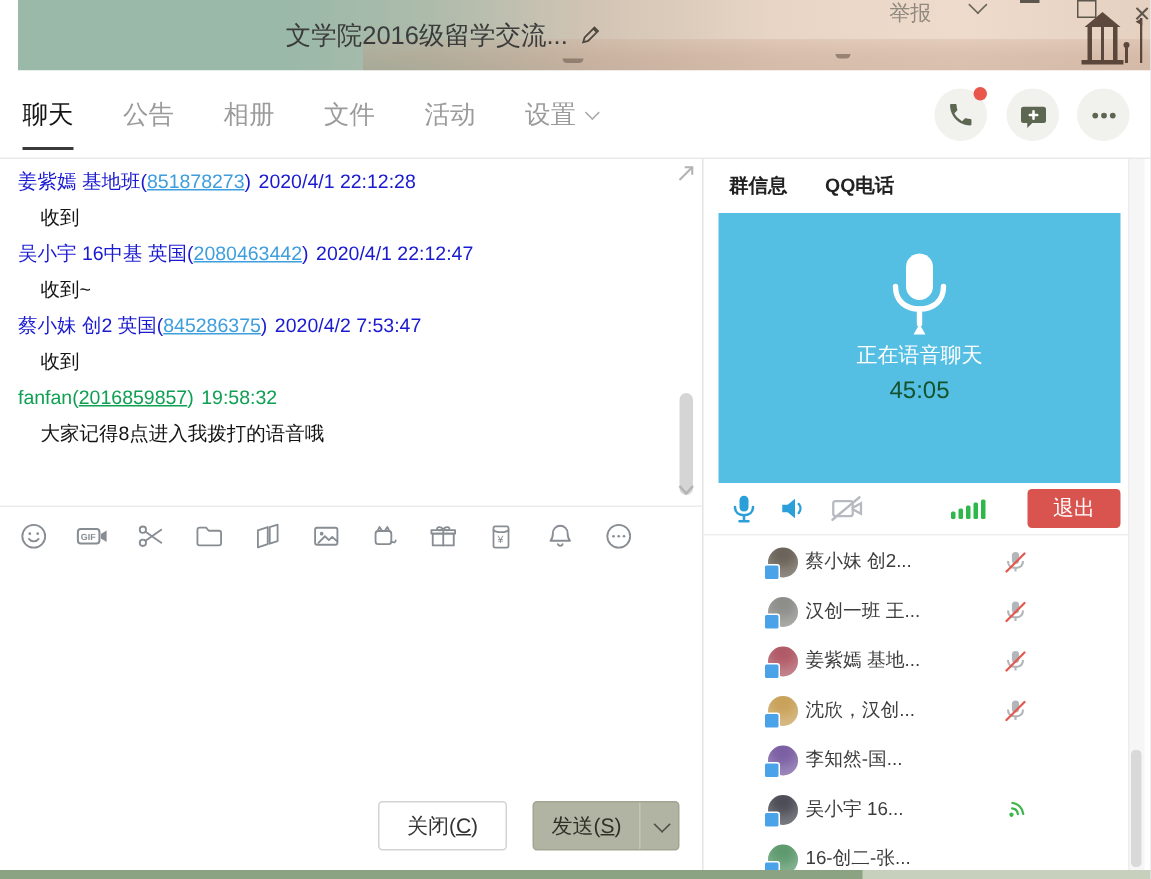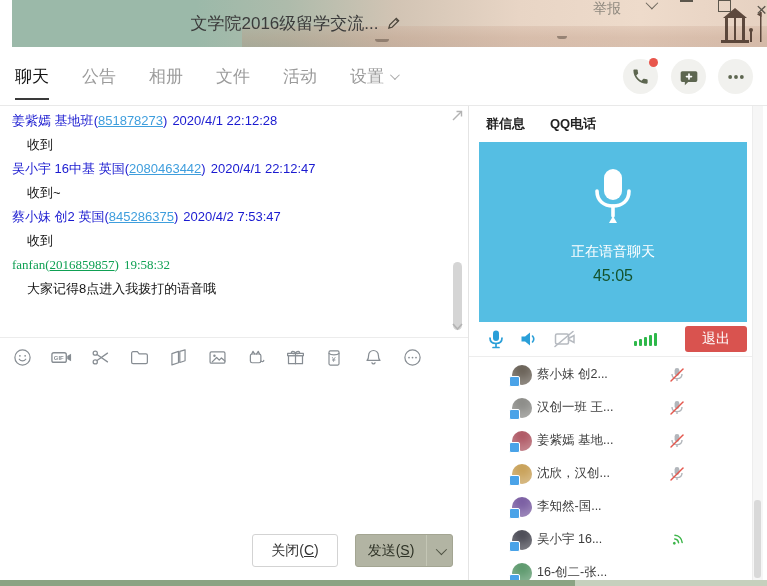--- a/index.html
+++ b/index.html
@@ -32,21 +32,21 @@
   .circle-btn{position:absolute;top:12px;width:35px;height:35px;border-radius:50%;background:#f1f1ee;display:flex;align-items:center;justify-content:center;cursor:default;}
   .badge-dot{position:absolute;right:0;top:-1px;width:9px;height:9px;border-radius:50%;background:#e8564c;}
 
   
   .messages{position:absolute;left:0;top:106px;width:468px;height:231px;overflow:hidden;}
   .msg-head{margin:7px 0 0 12px;font-size:13px;color:#1a1ad0;line-height:17px;white-space:nowrap;}
   .msg:first-child .msg-head{margin-top:6px;}
   .m-qq{color:#3f9edd;text-decoration:underline;cursor:pointer;}
   .m-time{margin-left:5px;}
   .msg-text{margin:7px 0 0 27px;font-size:13px;color:#141414;line-height:17px;}
-  .msg.self .msg-head{color:#0fa053;font-family:Liberation Serif, serif;}
+  .msg.self .msg-head{color:#0fa053;}
   .msg.self .m-qq{color:#0fa053;}
   .pop-icon{position:absolute;left:450px;top:108px;}
   .chat-thumb{position:absolute;left:453px;top:262px;width:9px;height:68px;border-radius:5px;background:#d5d5d5;}
   .chat-chevron{position:absolute;left:451px;top:322px;}
 
   
   .toolbar{position:absolute;left:0;top:337px;width:468px;height:40px;border-top:1px solid #ececec;box-sizing:border-box;
            display:flex;align-items:center;gap:15px;padding-left:10px;}
   .ticon{width:24px;height:24px;display:flex;align-items:center;justify-content:center;cursor:default;}
   .ticon svg{stroke:#878d93;fill:none;stroke-width:1.4;stroke-linecap:round;stroke-linejoin:round;}
@@ -60,21 +60,21 @@
   .send-main{flex:1;display:flex;align-items:center;justify-content:center;}
   .send-caret{width:25px;border-left:1px solid #c4c6b5;display:flex;align-items:center;justify-content:center;}
   .send-caret .chev{border-color:#4c5040;width:7px;height:7px;}
   .key{text-decoration:underline;}
 
   
   .rpanel{position:absolute;left:468px;top:106px;width:299px;height:474px;border-left:1px solid #e4e4e4;box-sizing:border-box;background:#fff;}
   .rtabs{position:absolute;left:17px;top:0;height:35px;display:flex;gap:25px;align-items:center;font-size:13px;color:#222;font-weight:bold;}
   .rtab{cursor:default;}
   .call-panel{position:absolute;left:10px;top:36px;width:268px;height:180px;background:#55bee3;display:flex;flex-direction:column;align-items:center;}
-  .call-status{margin-top:15px;color:#fff;font-size:14px;}
+  .call-status{color:#fff;font-size:14px;}
   .call-timer{margin-top:6px;color:#14532d;font-size:16px;}
   .mic-big{margin-top:24px;}
   .controls{position:absolute;left:0;top:216px;width:288px;height:35px;display:flex;align-items:center;gap:16px;
             padding-left:19px;box-sizing:border-box;border-bottom:1px solid #ededed;}
   .signal{display:flex;align-items:flex-end;gap:2px;margin-left:auto;}
   .signal i{display:block;width:3px;background:#2eb84a;border-radius:1px;}
   .exit-btn{width:62px;height:26px;margin-left:12px;margin-right:10px;background:#d9534f;color:#fff;border:none;border-radius:3px;
             font-size:14px;display:flex;align-items:center;justify-content:center;font-family:inherit;cursor:default;}
   .members{position:absolute;left:0;top:252px;width:288px;bottom:0;overflow:hidden;}
   .member-row{height:33px;display:flex;align-items:center;padding-left:43px;position:relative;cursor:default;}

